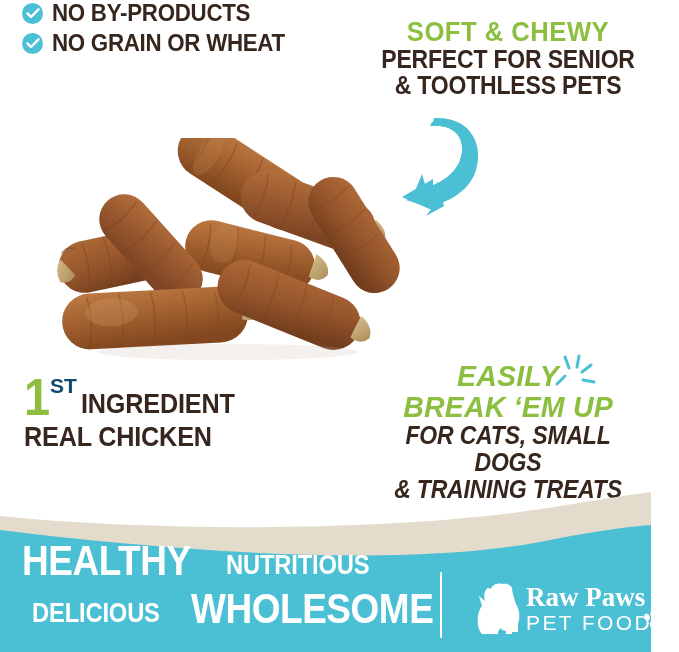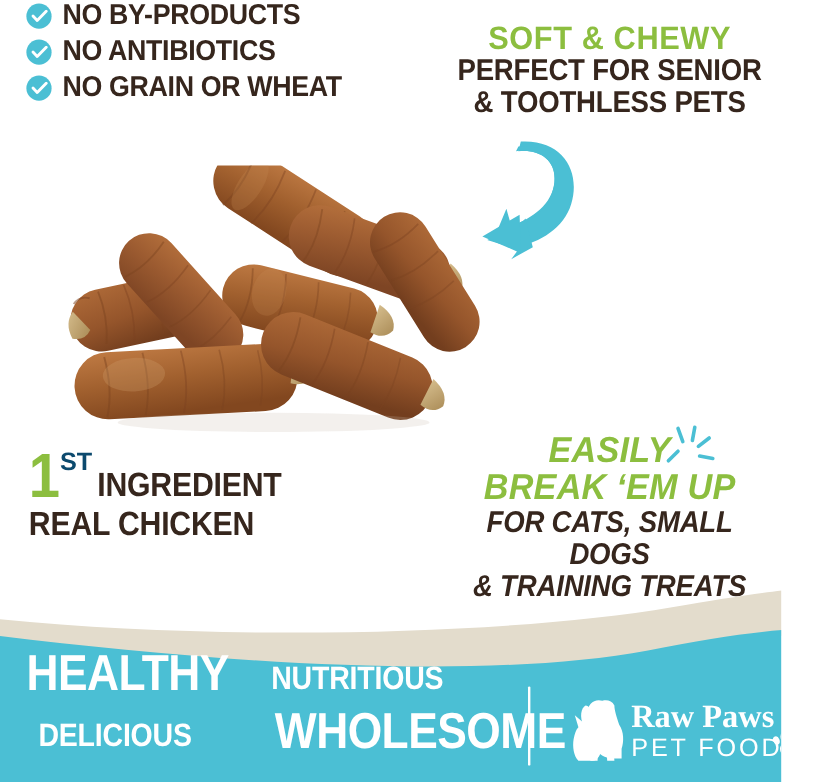--- a/index.html
+++ b/index.html
@@ -124,46 +124,38 @@
     font-family:"Liberation Sans Narrow","Liberation Sans",sans-serif;
     font-weight:bold;font-size:42px;line-height:42px;color:#ffffff;
     transform:scaleX(0.88);transform-origin:left bottom;letter-spacing:-0.5px;
   }
   .bt-small{
     font-family:"Liberation Sans Narrow","Liberation Sans",sans-serif;
     font-weight:bold;font-size:27px;line-height:27px;color:#ffffff;
     transform:scaleX(0.88);transform-origin:left bottom;letter-spacing:-0.2px;
     position:relative;top:-3px;
   }
-  .bt-row2{display:flex;align-items:flex-end;margin-top:6px;margin-left:10px;gap:38px;}
+  .bt-row2{display:flex;align-items:flex-end;margin-top:6px;margin-left:10px;}
 </style>
 </head>
 <body>
 
 <div class="stage">
 
   <div class="checklist">
 
     <div class="check-row">
       <span class="check-icon">
         <svg width="14" height="11" viewBox="0 0 14 11">
             <path d="M1.5 5.4 L5 9 L12.5 1.3" stroke="#ffffff" stroke-width="2.4" fill="none" stroke-linecap="round" stroke-linejoin="round"></path>
           </svg>
       </span>
       <span class="check-label">NO BY-PRODUCTS</span>
     </div>
 
-    <div class="check-row">
-      <span class="check-icon">
-        <svg width="14" height="11" viewBox="0 0 14 11">
-            <path d="M1.5 5.4 L5 9 L12.5 1.3" stroke="#ffffff" stroke-width="2.4" fill="none" stroke-linecap="round" stroke-linejoin="round"></path>
-          </svg>
-      </span>
-      <span class="check-label">NO ANTIBIOTICS</span>
-    </div>
 
 
     <div class="check-row">
       <span class="check-icon">
         <svg width="14" height="11" viewBox="0 0 14 11">
             <path d="M1.5 5.4 L5 9 L12.5 1.3" stroke="#ffffff" stroke-width="2.4" fill="none" stroke-linecap="round" stroke-linejoin="round"></path>
           </svg>
       </span>
       <span class="check-label">NO GRAIN OR WHEAT</span>
     </div>

